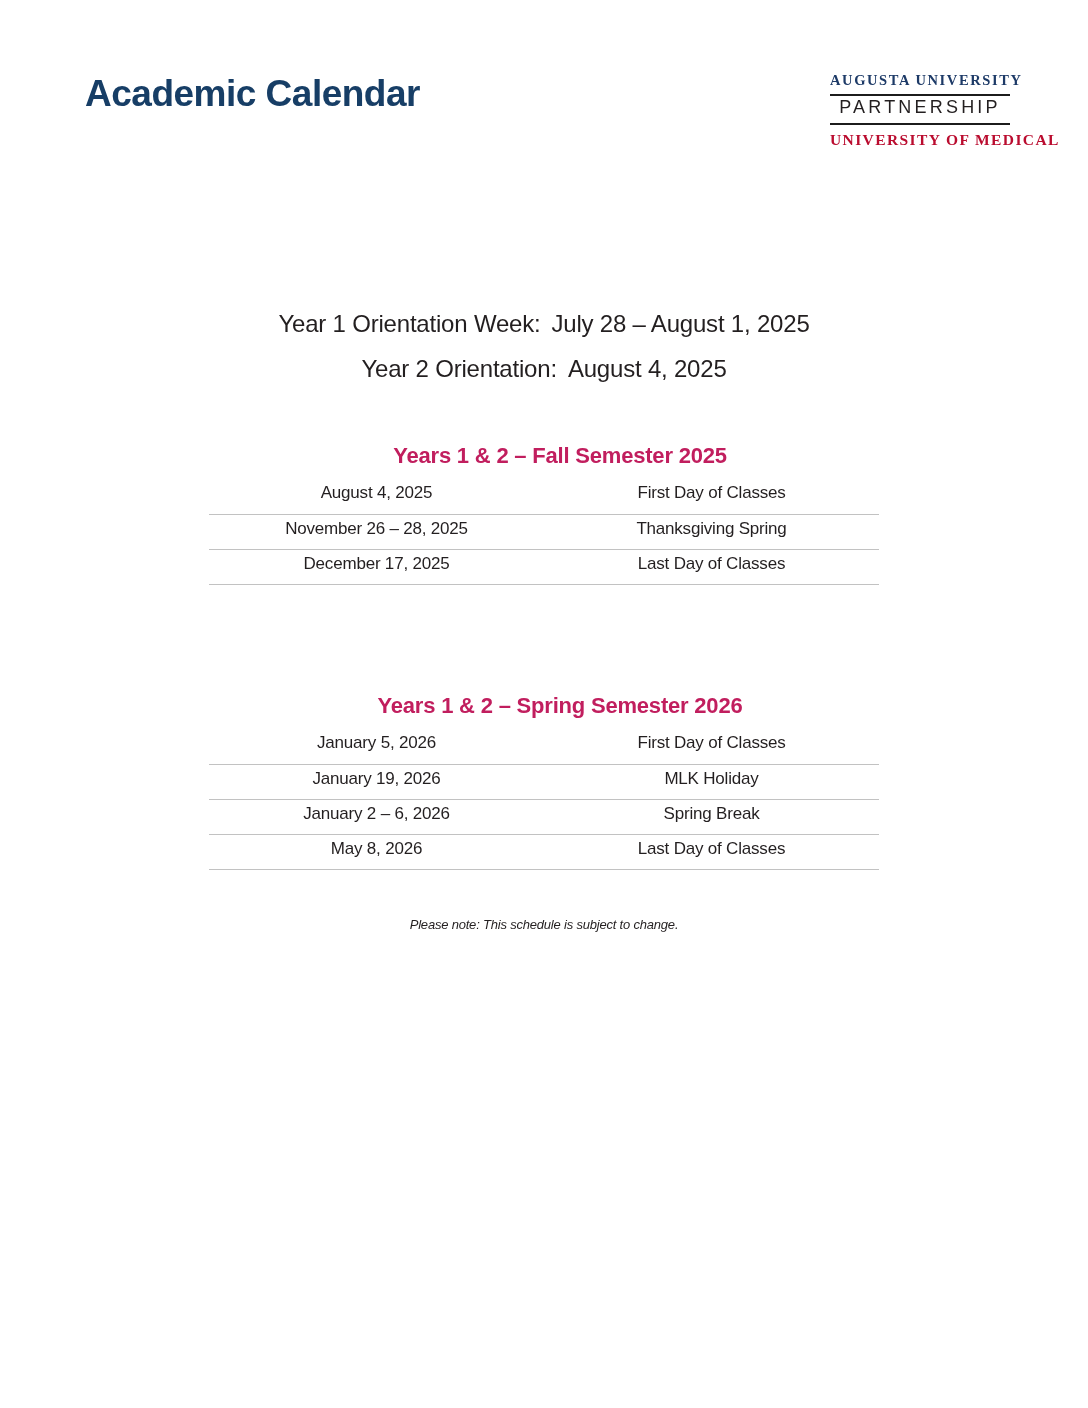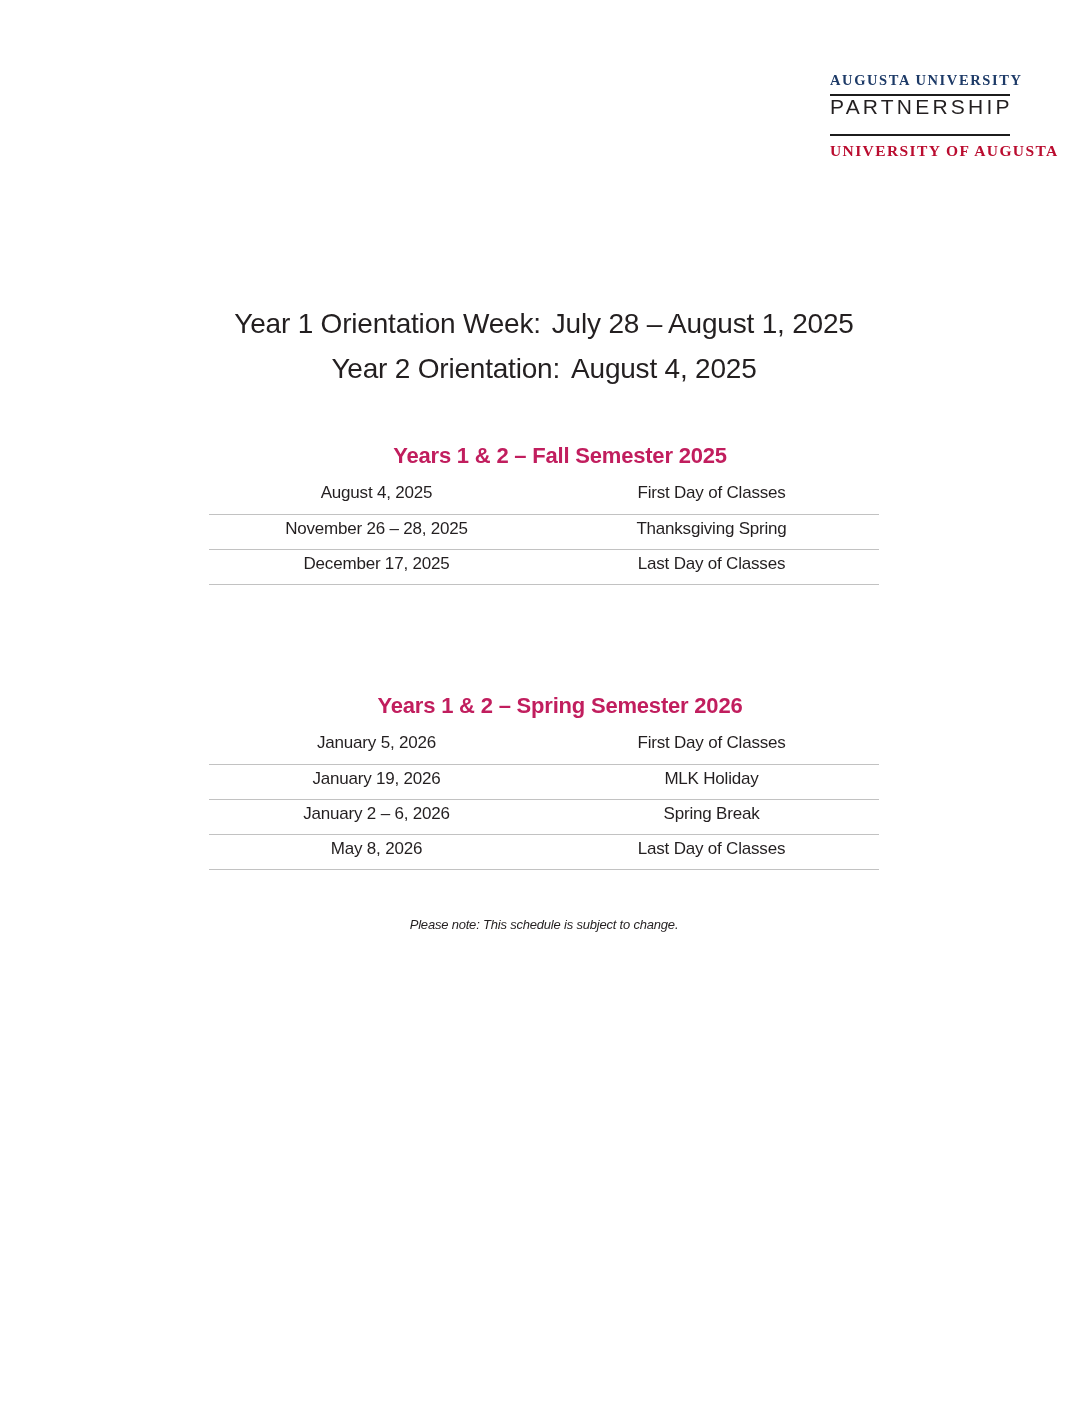--- a/index.html
+++ b/index.html
@@ -57,26 +57,26 @@
   .logo-medical {
     font-size: 38px;
     font-weight: 400;
     letter-spacing: 2.5px;
     color: var(--logo-black);
     line-height: 40px;
     margin-top: 1px;
     white-space: nowrap;
   }
   .logo-partnership {
-    font-size: 21px;
+    font-size: 18px;
     font-weight: 400;
     letter-spacing: 3.2px;
     color: var(--logo-black);
     line-height: 22px;
-    margin-bottom: 16px;
+    margin-bottom: 5px;
     white-space: nowrap;
   }
   .logo-uga {
     font-family: "Liberation Serif", serif;
     font-weight: bold;
     font-size: 15.5px;
     letter-spacing: 1.4px;
     color: var(--uga-red);
     margin-top: 6px;
     white-space: nowrap;
@@ -84,21 +84,21 @@
 
   
   .orientation {
     position: absolute;
     top: 311px;
     left: 0;
     width: 100%;
     text-align: center;
   }
   .orientation-line {
-    font-size: 28px;
+    font-size: 24px;
     line-height: 26px;
     margin-bottom: 19px;
     letter-spacing: -0.2px;
   }
   .orientation-line .value { margin-left: 11px; }
 
   
   .semester-section { position: absolute; left: 0; width: 100%; }
   .semester-fall   { top: 443px; }
   .semester-spring { top: 693px; }
@@ -140,29 +140,29 @@
     text-align: center;
     font-style: italic;
     font-size: 13px;
     letter-spacing: -0.2px;
   }
 </style>
 </head>
 <body>
 
 <h1 class="doc-title">
-  <br>
+  <span>Academic Calendar</span><br>
 </h1>
 
 <div class="logo">
   <div class="logo-au">AUGUSTA UNIVERSITY</div>
   <div class="logo-rule"></div>
   <div class="logo-partnership">PARTNERSHIP</div>
   <div class="logo-rule"></div>
-  <div class="logo-uga">UNIVERSITY OF AUGUSTA</div>
+  <div class="logo-uga">UNIVERSITY OF MEDICAL</div>
 </div>
 
 <div class="orientation">
   <p class="orientation-line">
     <span class="label">Year 1 Orientation Week:</span><span class="value">July 28 – August 1, 2025</span>
   </p>
   <p class="orientation-line">
     <span class="label">Year 2 Orientation:</span><span class="value">August 4, 2025</span>
   </p>
 </div>

